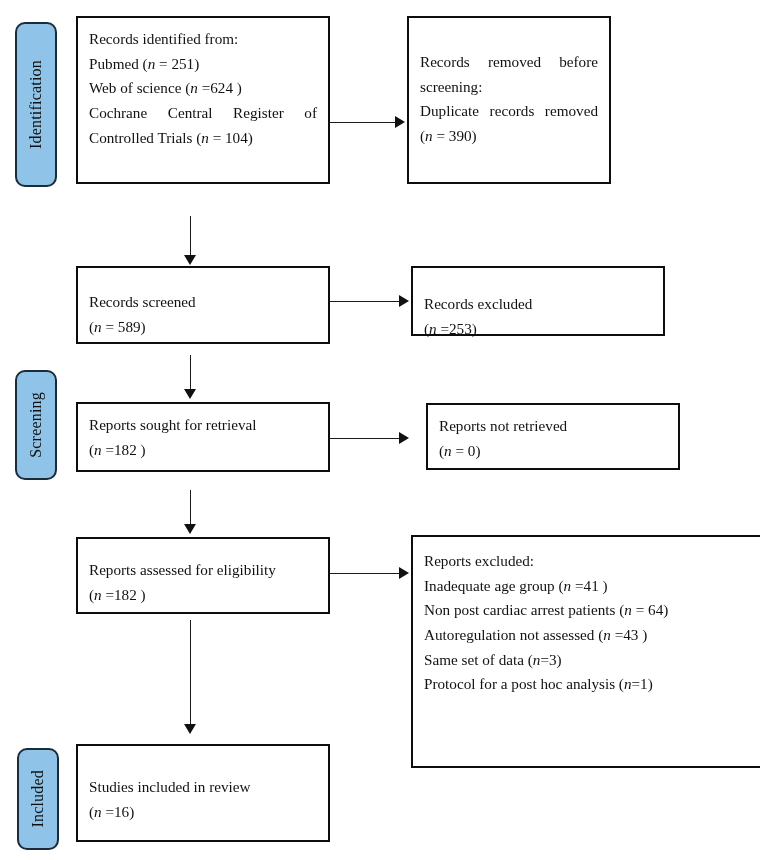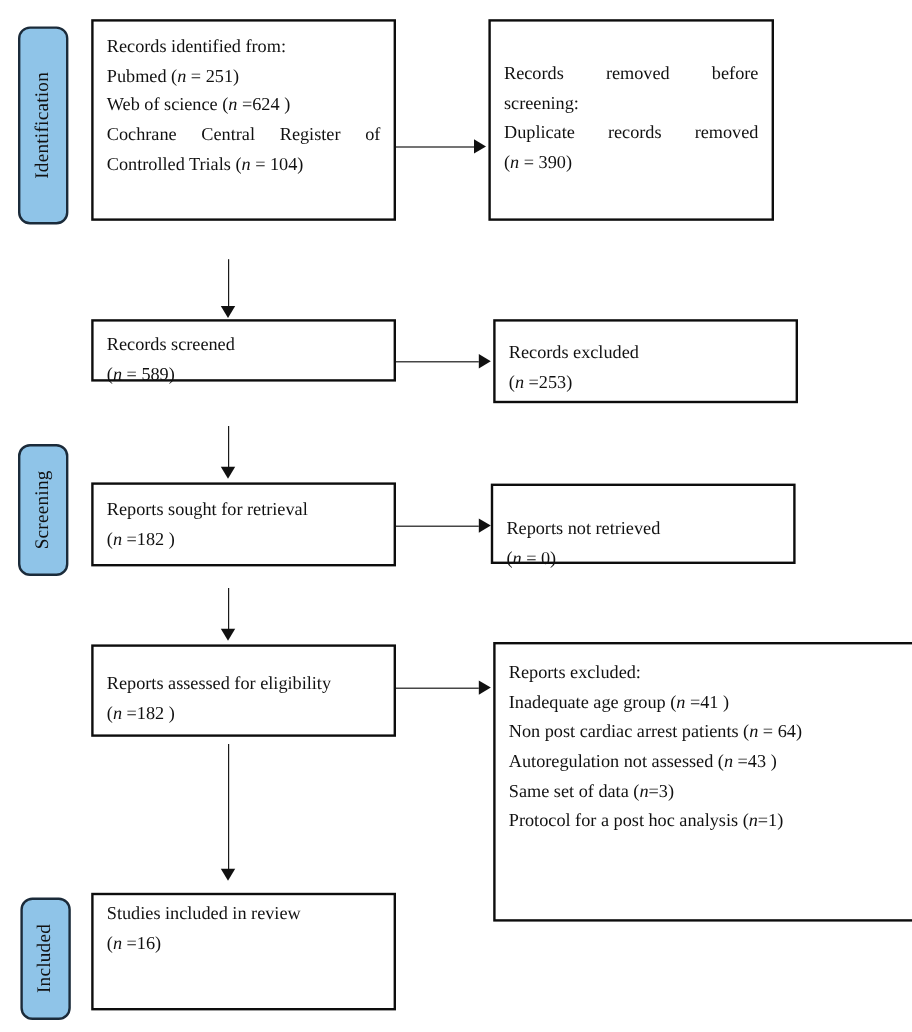--- a/index.html
+++ b/index.html
@@ -112,55 +112,55 @@
   </div>
 
   <div class="box justify" style="left:76px; top:16px; width:254px; height:168px;">
     <p>Records identified from:</p>
     <p><span>Pubmed (</span><span class="nit">n</span><span> = 251)</span></p>
     <p><span>Web of science (</span><span class="nit">n</span><span> =624 )</span></p>
     <p class="spread">Cochrane Central Register of</p>
     <p><span>Controlled Trials (</span><span class="nit">n</span><span> = 104)</span></p>
   </div>
 
-  <div class="box justify" style="left:407px; top:16px; width:238px; height:168px; padding-top:32px;">
+  <div class="box justify" style="left:407px; top:16px; width:204px; height:168px; padding-top:32px;">
     <p class="spread">Records removed before</p>
     <p>screening:</p>
     <p class="spread">Duplicate records removed</p>
     <p><span>(</span><span class="nit">n</span><span> = 390)</span></p>
   </div>
 
   <div class="hline" style="left:330px; top:122px; width:65px;"></div>
   <div class="arrow-right" style="left:395px; top:116px;"></div>
 
   <div class="vline" style="left:190px; top:216px; height:40px;"></div>
   <div class="arrow-down" style="left:184px; top:255px;"></div>
 
-  <div class="box" style="left:76px; top:266px; width:254px; height:52px; padding-top:8px;">
+  <div class="box" style="left:76px; top:266px; width:254px; height:78px; padding-top:22px;">
     <p>Records screened</p>
     <p><span>(</span><span class="nit">n</span><span> = 589)</span></p>
   </div>
 
-  <div class="box" style="left:411px; top:266px; width:254px; height:70px; padding-top:14px;">
+  <div class="box" style="left:411px; top:266px; width:254px; height:70px; padding-top:24px;">
     <p>Records excluded</p>
     <p><span>(</span><span class="nit">n</span><span> =253)</span></p>
   </div>
 
   <div class="hline" style="left:330px; top:301px; width:69px;"></div>
   <div class="arrow-right" style="left:399px; top:295px;"></div>
 
   <div class="vline" style="left:190px; top:355px; height:35px;"></div>
   <div class="arrow-down" style="left:184px; top:389px;"></div>
 
   <div class="box" style="left:76px; top:402px; width:254px; height:70px; ">
     <p>Reports sought for retrieval</p>
     <p><span>(</span><span class="nit">n</span><span> =182 )</span></p>
   </div>
 
-  <div class="box" style="left:409px; top:403px; width:254px; height:67px; padding-top:24px;">
+  <div class="box" style="left:426px; top:403px; width:254px; height:67px; padding-top:9px;">
     <p>Reports not retrieved</p>
     <p><span>(</span><span class="nit">n</span><span> = 0)</span></p>
   </div>
 
   <div class="hline" style="left:330px; top:438px; width:69px;"></div>
   <div class="arrow-right" style="left:399px; top:432px;"></div>
 
   <div class="vline" style="left:190px; top:490px; height:35px;"></div>
   <div class="arrow-down" style="left:184px; top:524px;"></div>
 
@@ -177,18 +177,18 @@
     <p><span>Same set of data (</span><span class="nit">n</span><span>=3)</span></p>
     <p><span>Protocol for a post hoc analysis (</span><span class="nit">n</span><span>=1)</span></p>
   </div>
 
   <div class="hline" style="left:330px; top:573px; width:69px;"></div>
   <div class="arrow-right" style="left:399px; top:567px;"></div>
 
   <div class="vline" style="left:190px; top:620px; height:105px;"></div>
   <div class="arrow-down" style="left:184px; top:724px;"></div>
 
-  <div class="box" style="left:76px; top:744px; width:254px; height:98px; padding-top:4px;">
+  <div class="box" style="left:76px; top:744px; width:254px; height:98px; padding-top:29px;">
     <p>Studies included in review</p>
     <p><span>(</span><span class="nit">n</span><span> =16)</span></p>
   </div>
 
 </div>
 
 </body></html>

